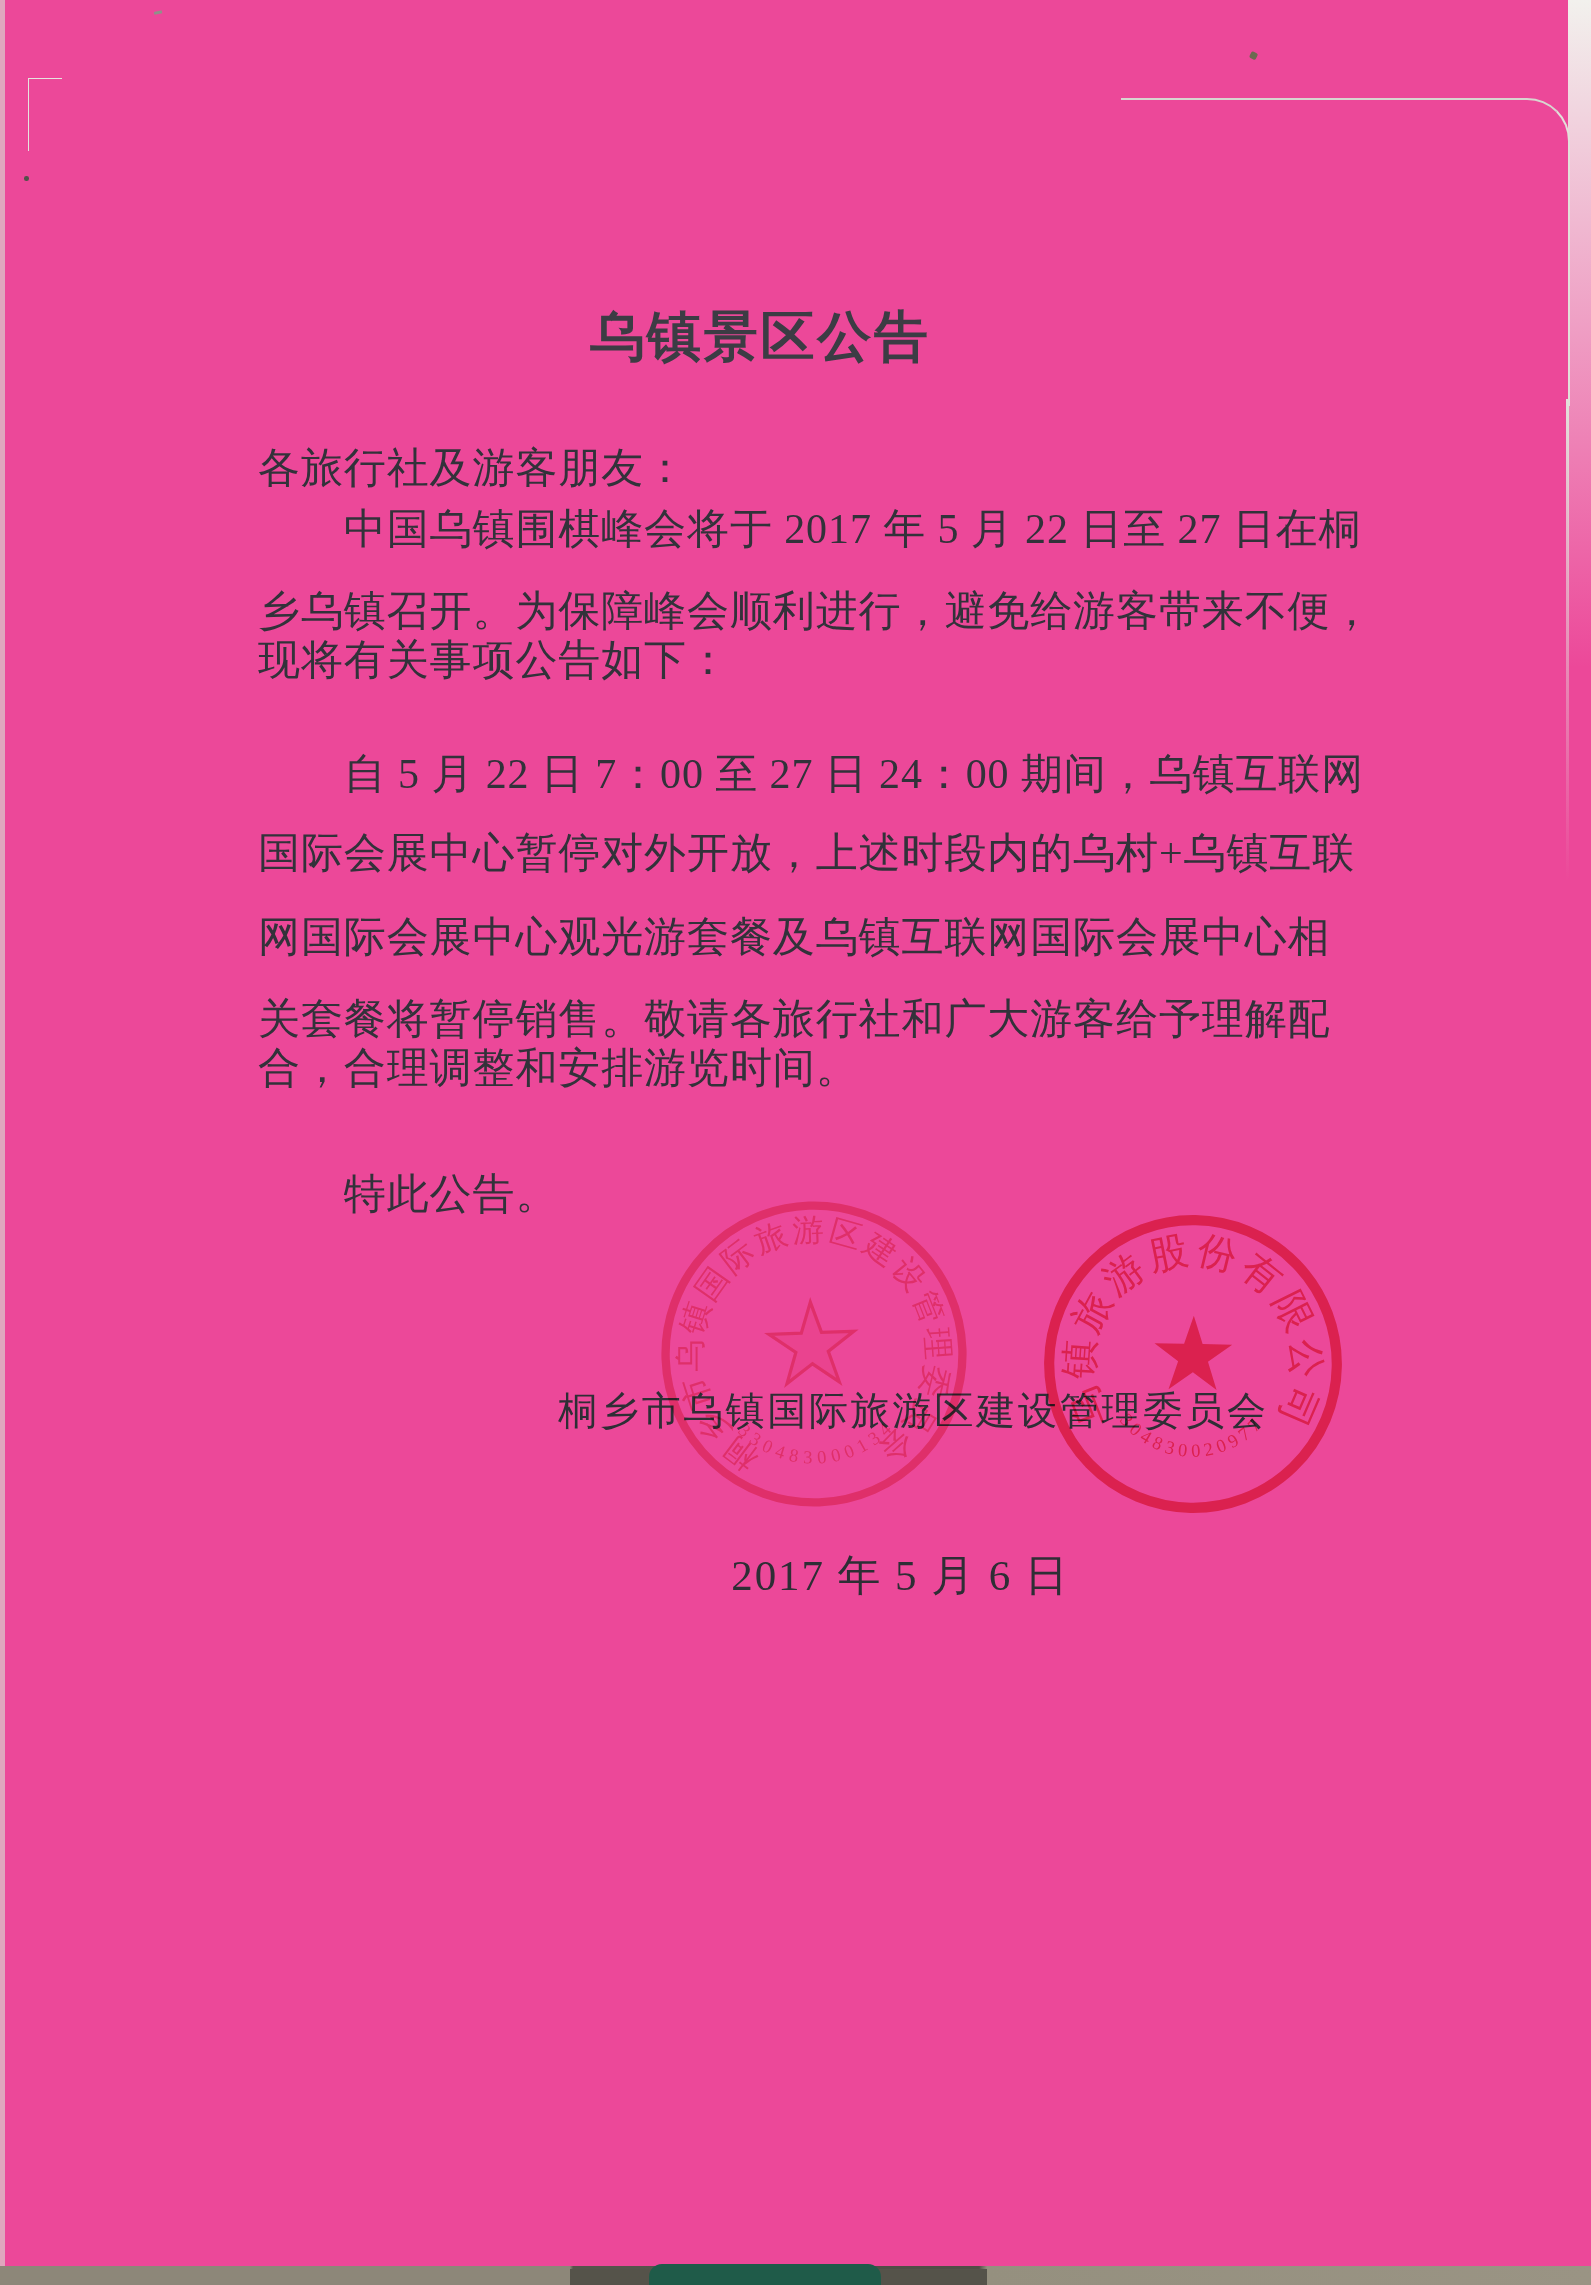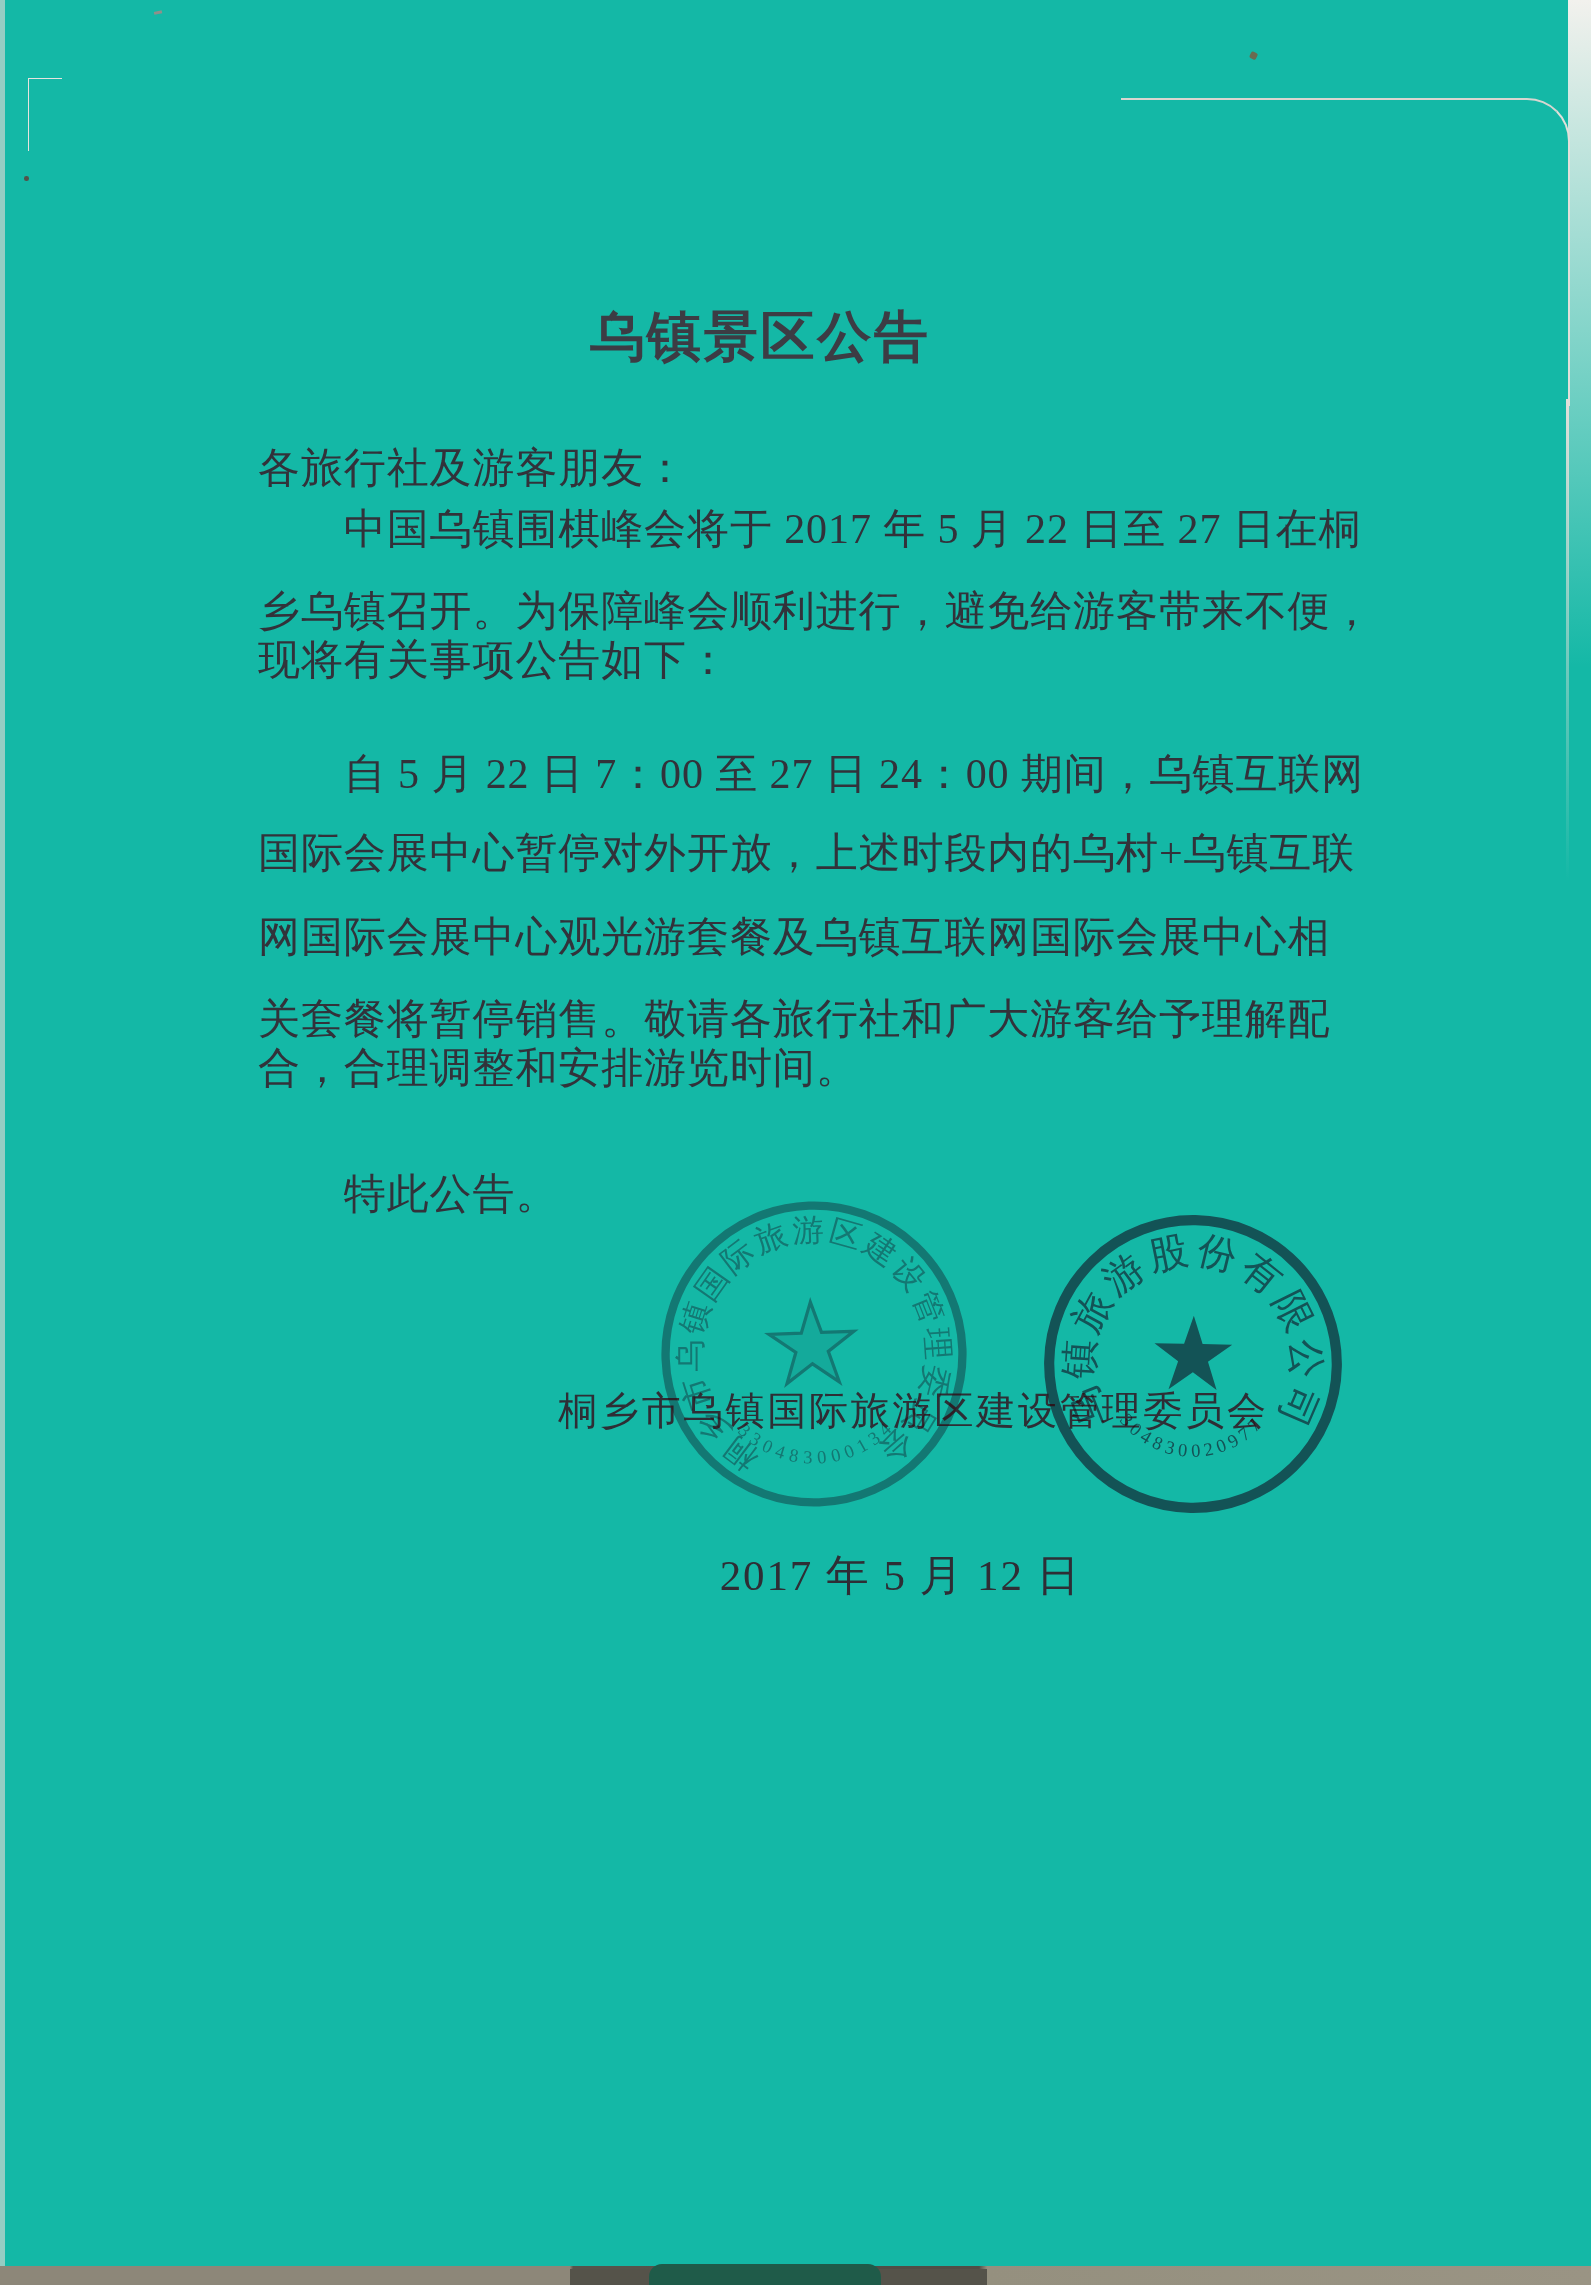--- a/index.html
+++ b/index.html
@@ -1,18 +1,18 @@
 <!DOCTYPE html>
 <html style="font-size:15px"><head>
 <meta charset="utf-8">
 <style>
   html,body{margin:0;padding:0;background:#e9e7e2;}
   .page{
     position:relative; width:1592px; height:2286px;
-    background:#14b8a6; overflow:hidden;
+    background:#ec4899; overflow:hidden;
     font-family:"Liberation Serif", serif; color:#2f2f36;
   }
   
   .doc-title{
     position:absolute; top:301px; left:0; width:1521px;
     text-align:center; font-family:"Liberation Sans", sans-serif;
     font-size:54px; font-weight:bold; letter-spacing:2.8px; color:#3c3c44;
   }
   .body-line{
     position:absolute; left:258px; width:1095px; height:56px;
@@ -75,21 +75,21 @@
       <div class="body-line" style="top: 632px;">现将有关事项公告如下：</div>
       <div class="body-line" style="top: 746px;">　　自 5 月 22 日 7：00 至 27 日 24：00 期间，乌镇互联网</div>
       <div class="body-line" style="top: 825px;">国际会展中心暂停对外开放，上述时段内的乌村+乌镇互联</div>
       <div class="body-line" style="top: 909px;">网国际会展中心观光游套餐及乌镇互联网国际会展中心相</div>
       <div class="body-line" style="top: 991px;">关套餐将暂停销售。敬请各旅行社和广大游客给予理解配</div>
       <div class="body-line" style="top: 1040px;">合，合理调整和安排游览时间。</div>
       <div class="body-line" style="top: 1154px; margin-top: 12px;">　　特此公告。</div>
     </div>
 
   <div class="sig-line sig-committee">桐乡市乌镇国际旅游区建设管理委员会</div>
-  <div class="sig-line sig-date">2017 年 5 月 12 日</div>
+  <div class="sig-line sig-date">2017 年 5 月 6 日</div>
 
   <svg class="stamp stamp-left" width="334" height="334" viewBox="0 0 360 360">
     <defs>
       <path id="arcTopL" d="M 122.8 287.7 A 122 122 0 1 1 237.2 287.7" fill="none"></path>
       <path id="arcBotL" d="M 85.7 251.0 A 118 118 0 0 0 274.3 251.0" fill="none"></path>
     </defs>
     <circle cx="180" cy="180" r="160" fill="none" stroke-width="9" stroke="#f09aa5"></circle>
     <polygon points="0,-48 -10.9,-15 -45.7,-14.9 -17.5,5.7 -28.2,38.9 0,18.5 28.2,38.9 17.5,5.7 45.7,-14.9 10.9,-15" transform="translate(178,172)" fill="rgba(240,154,165,0.22)" stroke="#f09aa5" stroke-width="3.5"></polygon>
     <text font-size="34" letter-spacing="3.5" fill="#f09aa5">
       <textPath href="#arcTopL" startOffset="50%" text-anchor="middle">桐乡市乌镇国际旅游区建设管理委员会</textPath>

